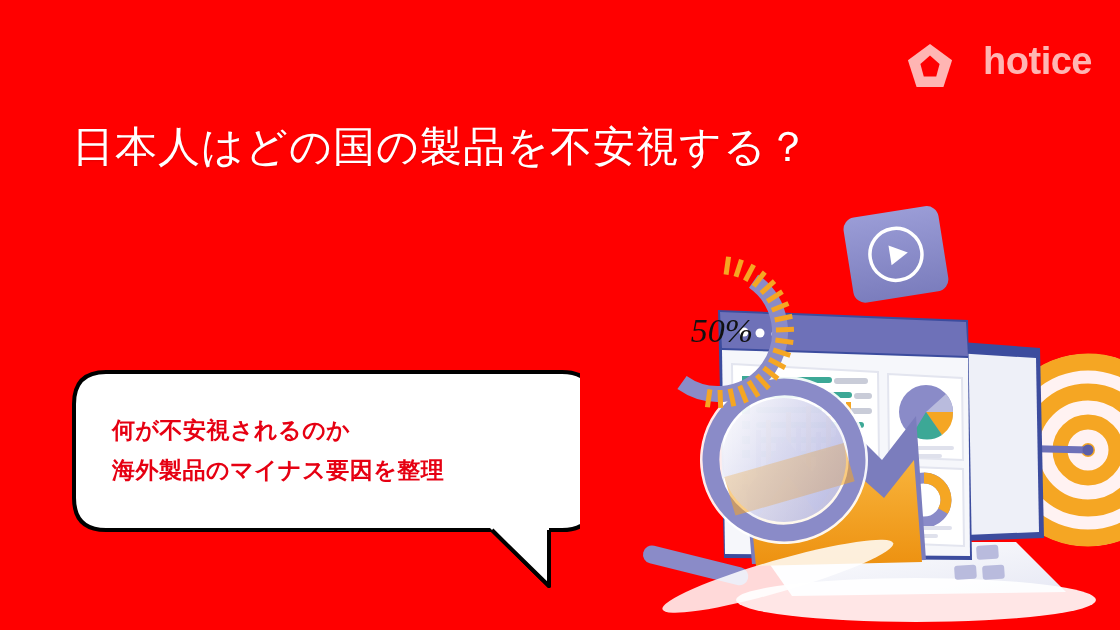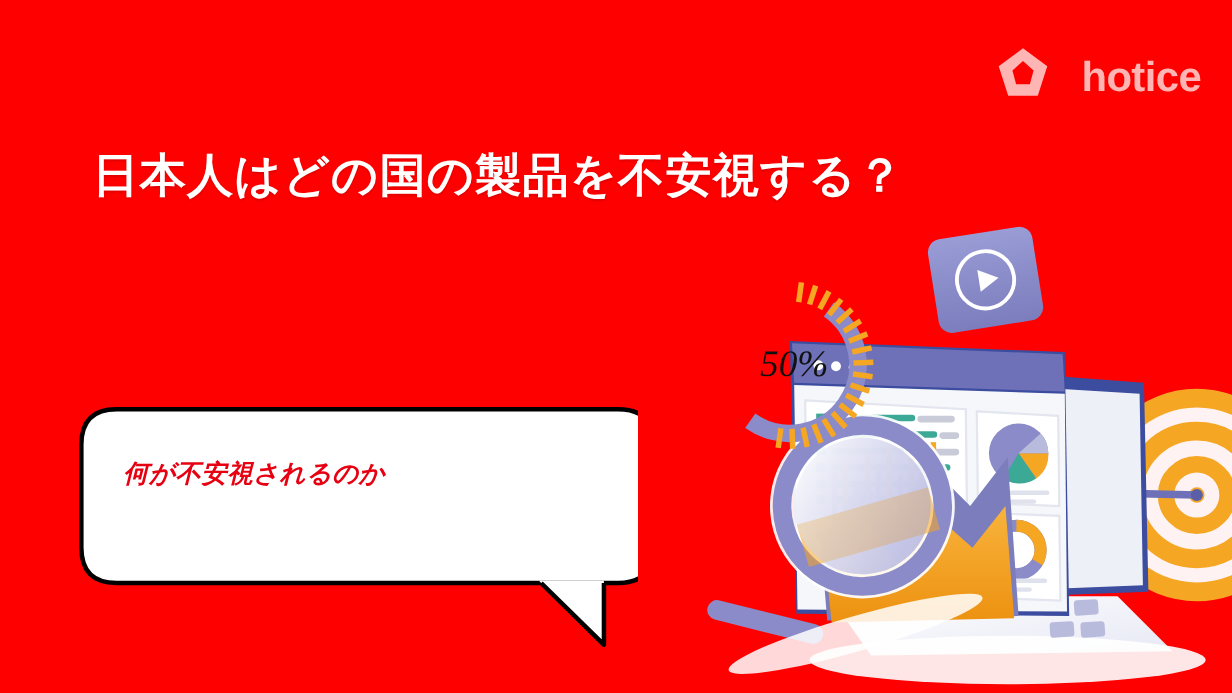--- a/index.html
+++ b/index.html
@@ -8,48 +8,47 @@
     font-family:"Liberation Sans","DejaVu Sans",sans-serif;
   }
   .canvas{
     position:relative;width:1120px;height:630px;
     background:#FF0000;overflow:hidden;
   }
 
   
   .logo{
     position:absolute;top:42px;right:28px;
-    display:flex;align-items:flex-end;gap:29px;
+    display:flex;align-items:flex-start;gap:29px;
   }
   .logo-mark{width:48px;height:48px;display:block;}
   .logo-word{
     font-size:38px;font-weight:bold;letter-spacing:-0.5px;
     color:#FFB5B3;line-height:1;
   }
 
   
   .headline{
-    position:absolute;left:72px;top:128px;
-    color:#FFFFFF;font-weight:bold;
+    position:absolute;left:72px;top:115px;
+    color:#FFFFFF;font-weight:normal;
     font-size:42px;line-height:64px;letter-spacing:1px;
     text-shadow:0 1px 2px rgba(140,0,0,.25);
     z-index:6;
-    margin-left:12px;
   }
   .headline div{white-space:nowrap;}
 
   
   .bubble-wrap{position:absolute;left:60px;top:358px;width:520px;height:240px;z-index:8;}
   .bubble-svg{position:absolute;left:0;top:0;}
   .bubble-text{
     position:absolute;left:52px;top:52px;
     color:#E60012;font-weight:bold;
     font-size:23px;line-height:40px;letter-spacing:.5px;
   }
-  .bubble-text div{white-space:nowrap;font-style:italic;}
+  .bubble-text div{white-space:nowrap;}
 
   
   .illus{position:absolute;left:596px;top:160px;width:530px;height:470px;z-index:3;}
 </style>
 </head>
 <body>
 
 <div class="canvas">
 
   <div class="logo">
@@ -229,16 +228,17 @@
   <div class="bubble-wrap">
     <svg class="bubble-svg" width="520" height="240" viewBox="0 0 520 240">
       <path d="M14 46 Q14 14 46 14 L502 14 Q534 14 534 46 L534 140
                Q534 172 502 172 L432 172 L489 228 L489 172 L46 172
                Q14 172 14 140 Z" fill="#FFFFFF" stroke="#000000" stroke-width="4" stroke-linejoin="round"></path>
       <path d="M430 170 L489 228 L489 170 Z" fill="#FFFFFF"></path>
       <path d="M432 172 L489 228 L489 172" fill="none" stroke="#000000" stroke-width="4" stroke-linejoin="round"></path>
     </svg>
     <div class="bubble-text">
       <div>何が不安視されるのか</div>
+      <div>海外製品のマイナス要因を整理</div>
     </div>
   </div>
 
 </div>
 
 </body></html>

